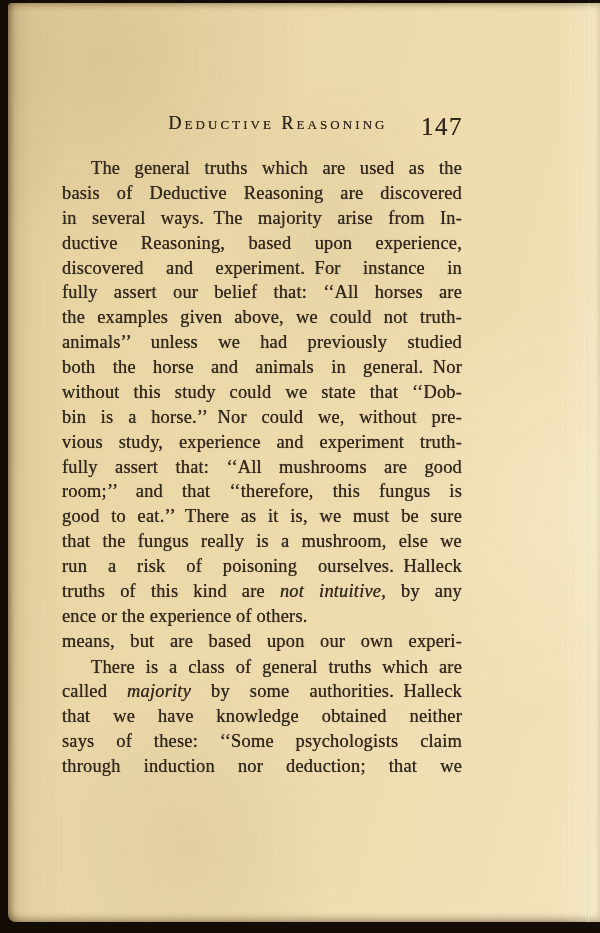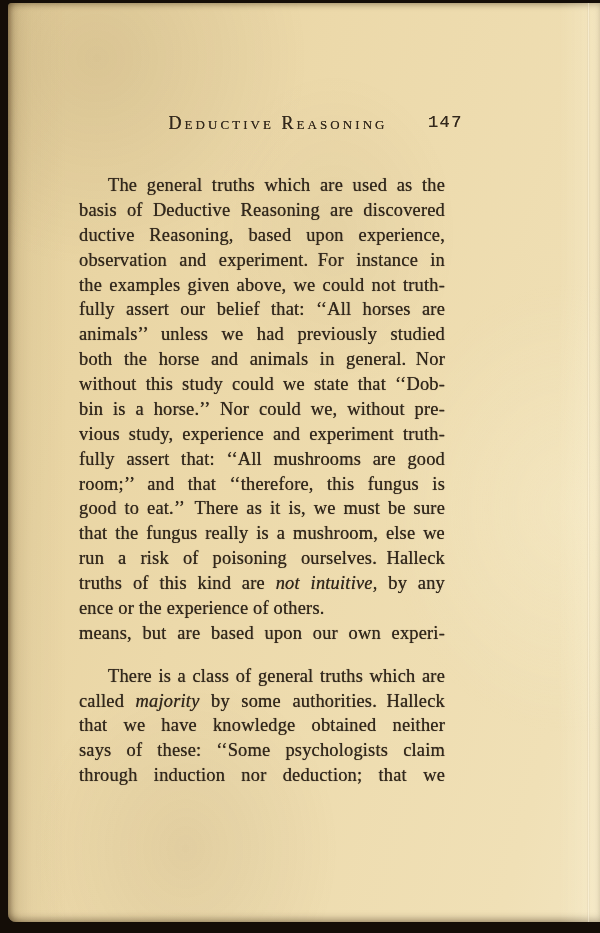--- a/index.html
+++ b/index.html
@@ -80,38 +80,37 @@
     font-size: 18px;
     letter-spacing: 0.17em;
     white-space: nowrap;
     text-shadow: 0 0 0.6px rgba(50, 40, 28, 0.85);
     margin-left: 16px;
   }
   .page-number {
     position: absolute;
     right: 0;
     top: 0;
-    font-size: 17px;
+    font-size: 25px;
     letter-spacing: 1.5px;
     text-shadow: 0 0 0.6px rgba(50, 40, 28, 0.85);
-    font-family: Liberation Mono, monospace;
   }
   
   .text-block {
     position: absolute;
     left: 53px;   
     top: 152px;
     width: 402px;
     color: var(--ink, #32281c);
     font-size: 18.4px;
     line-height: 24.88px;
     letter-spacing: 0.2px;
     text-shadow: 0 0 0.7px rgba(50, 40, 28, 0.9);
   }
-  .paragraph { margin: 18px; }
+  .paragraph { margin: 1px; }
   .line {
     text-align: justify;
     text-align-last: justify;
   }
   .line.indent { text-indent: 29px; }
   .line.align-left { text-align-last: left; }
   .line i { }
 </style>
 </head>
 <body style="background: rgb(20, 13, 7);">
@@ -120,24 +119,25 @@
   <div class="page">
     <div class="page-shading"></div>
     <div class="header">
       <span class="running-title">Deductive Reasoning</span>
       <span class="page-number">147</span>
     </div>
     <div class="text-block">
         <div class="paragraph">
           <div class="line indent">The general truths which are used as the</div>
           <div class="line">basis of Deductive Reasoning are discovered</div>
+          <div class="line">in several ways. The majority arise from In-</div>
           <div class="line">ductive Reasoning, based upon experience,</div>
-          <div class="line">observation and experiment. For instance in</div>
+          <div class="line">discovered and experiment. For instance in</div>
+          <div class="line">fully assert our belief that: ‘‘All horses are</div>
           <div class="line">the examples given above, we could not truth-</div>
-          <div class="line">fully assert our belief that: ‘‘All horses are</div>
           <div class="line">animals’’ unless we had previously studied</div>
           <div class="line">both the horse and animals in general. Nor</div>
           <div class="line">without this study could we state that ‘‘Dob-</div>
           <div class="line">bin is a horse.’’ Nor could we, without pre-</div>
           <div class="line">vious study, experience and experiment truth-</div>
           <div class="line">fully assert that: ‘‘All mushrooms are good</div>
           <div class="line">room;’’ and that ‘‘therefore, this fungus is</div>
           <div class="line">good to eat.’’ There as it is, we must be sure</div>
           <div class="line">that the fungus really is a mushroom, else we</div>
           <div class="line">run a risk of poisoning ourselves. Halleck</div>

